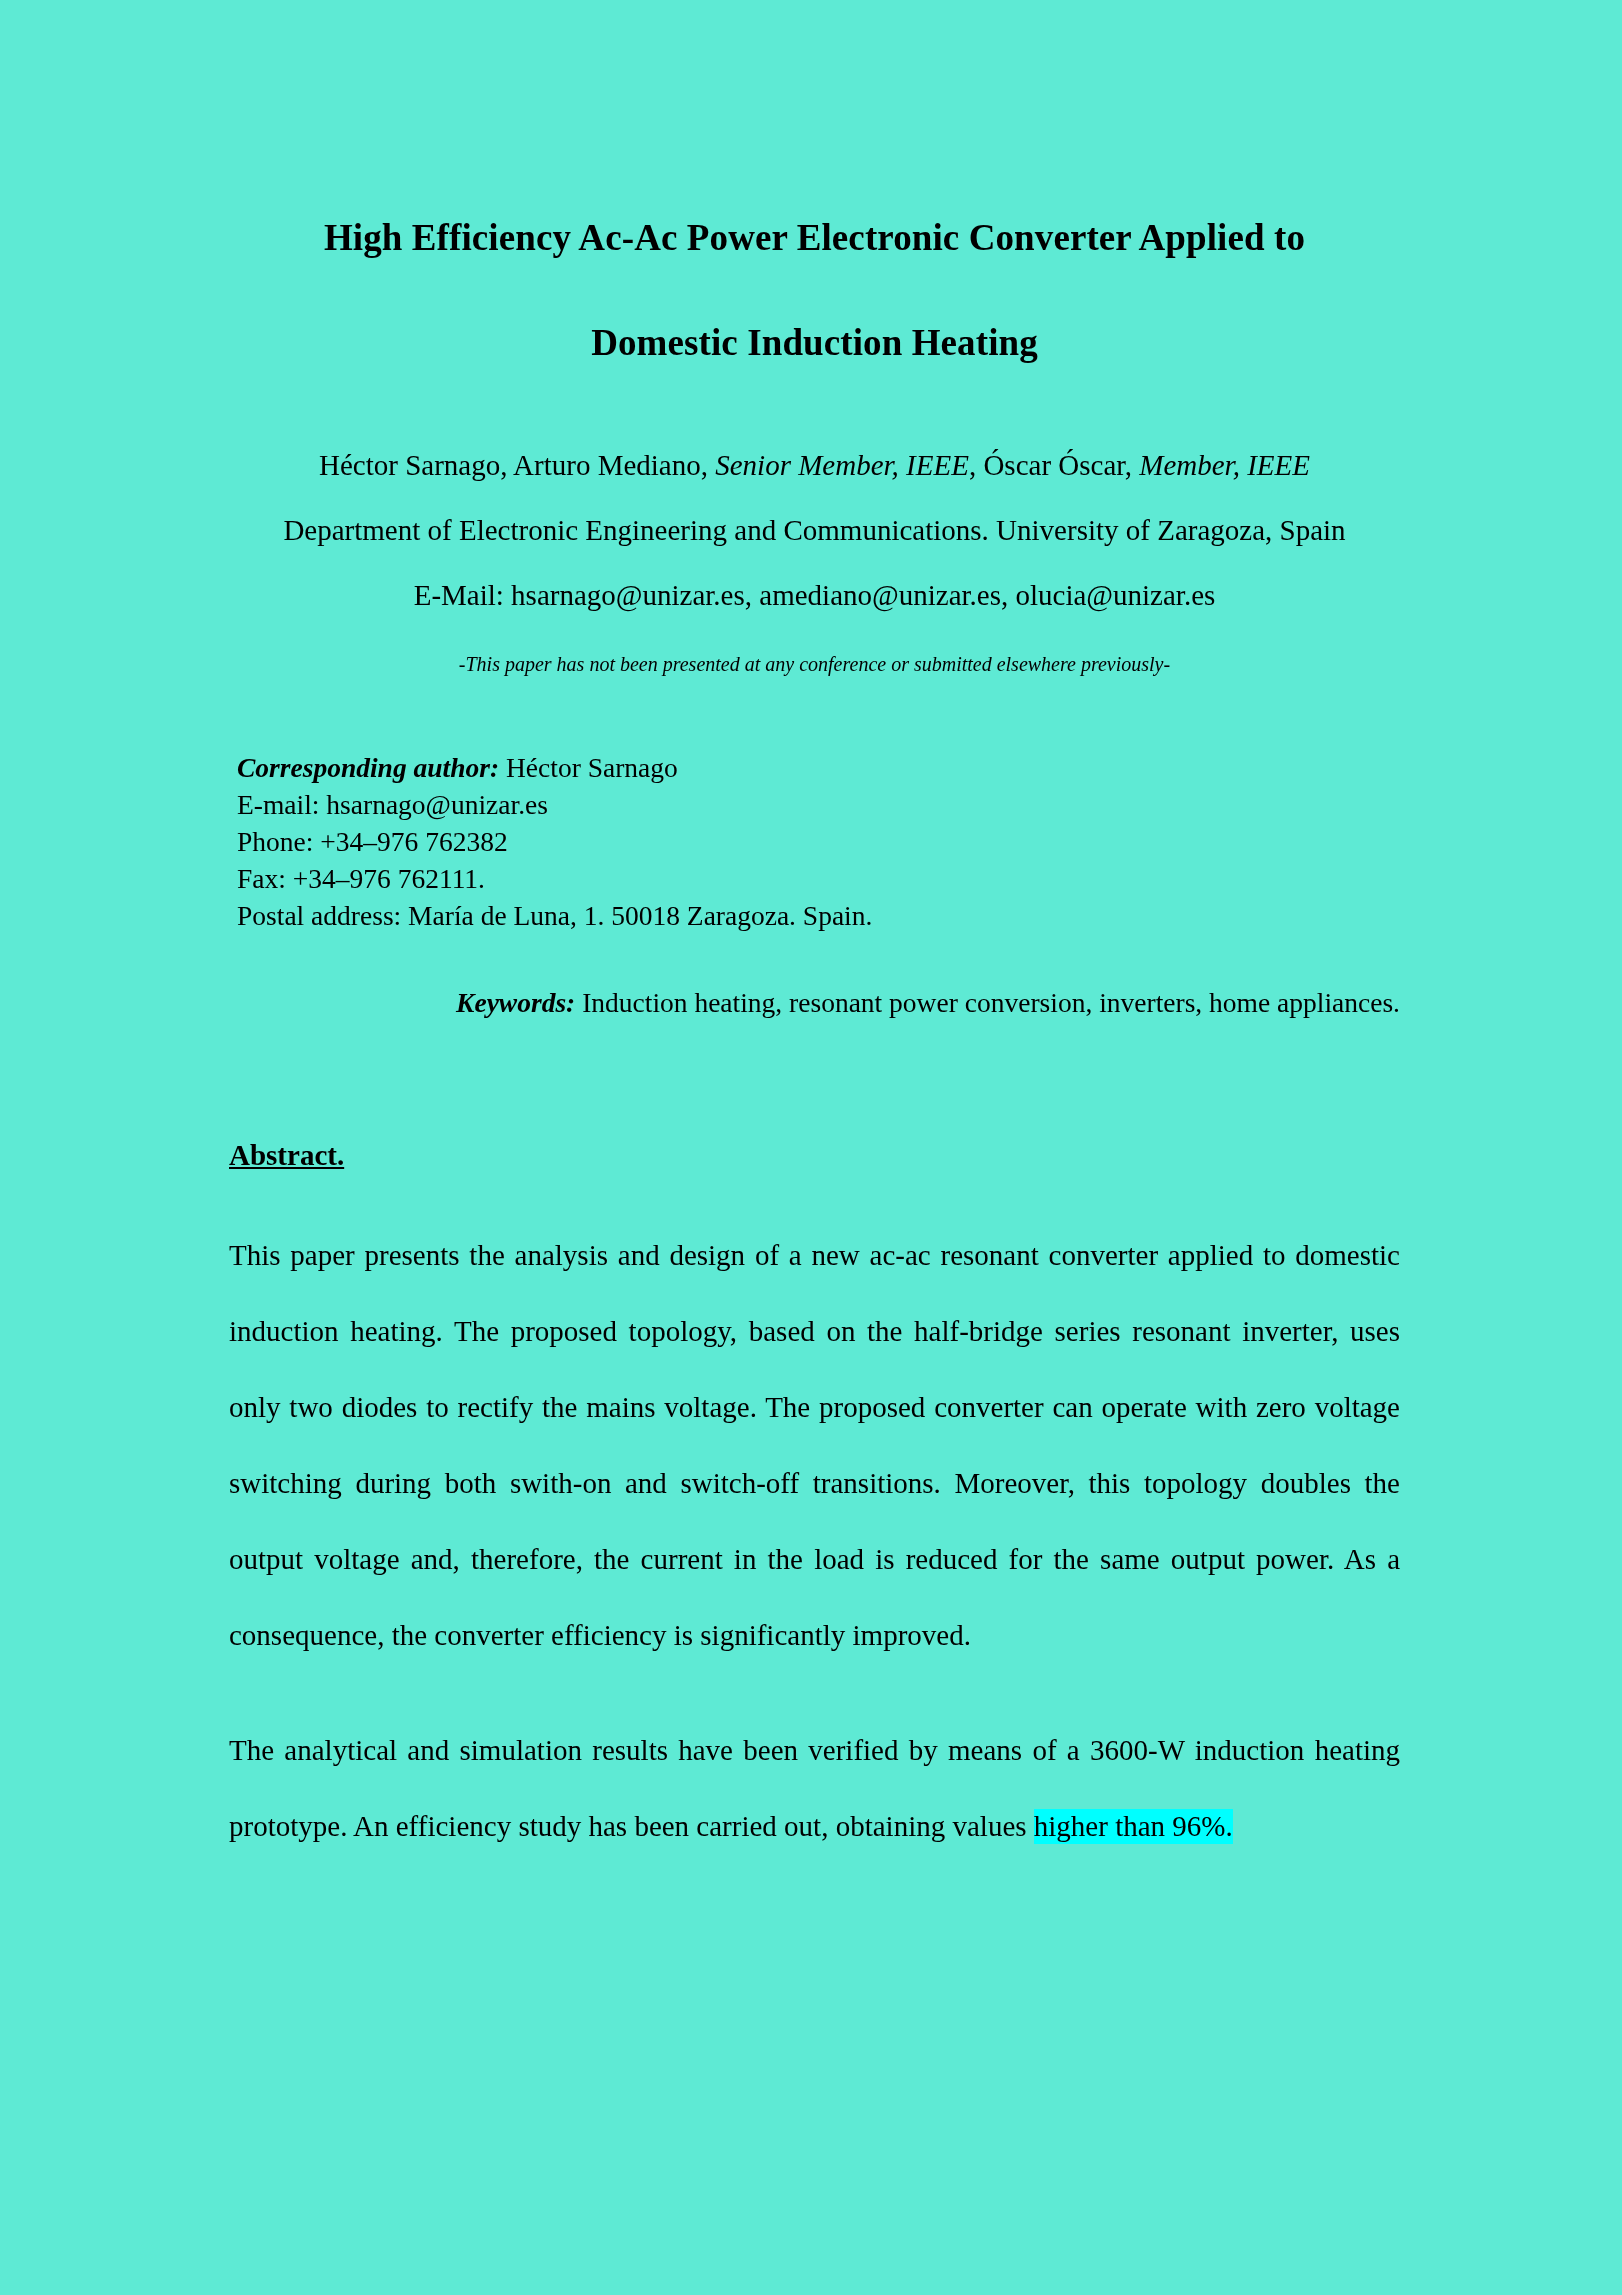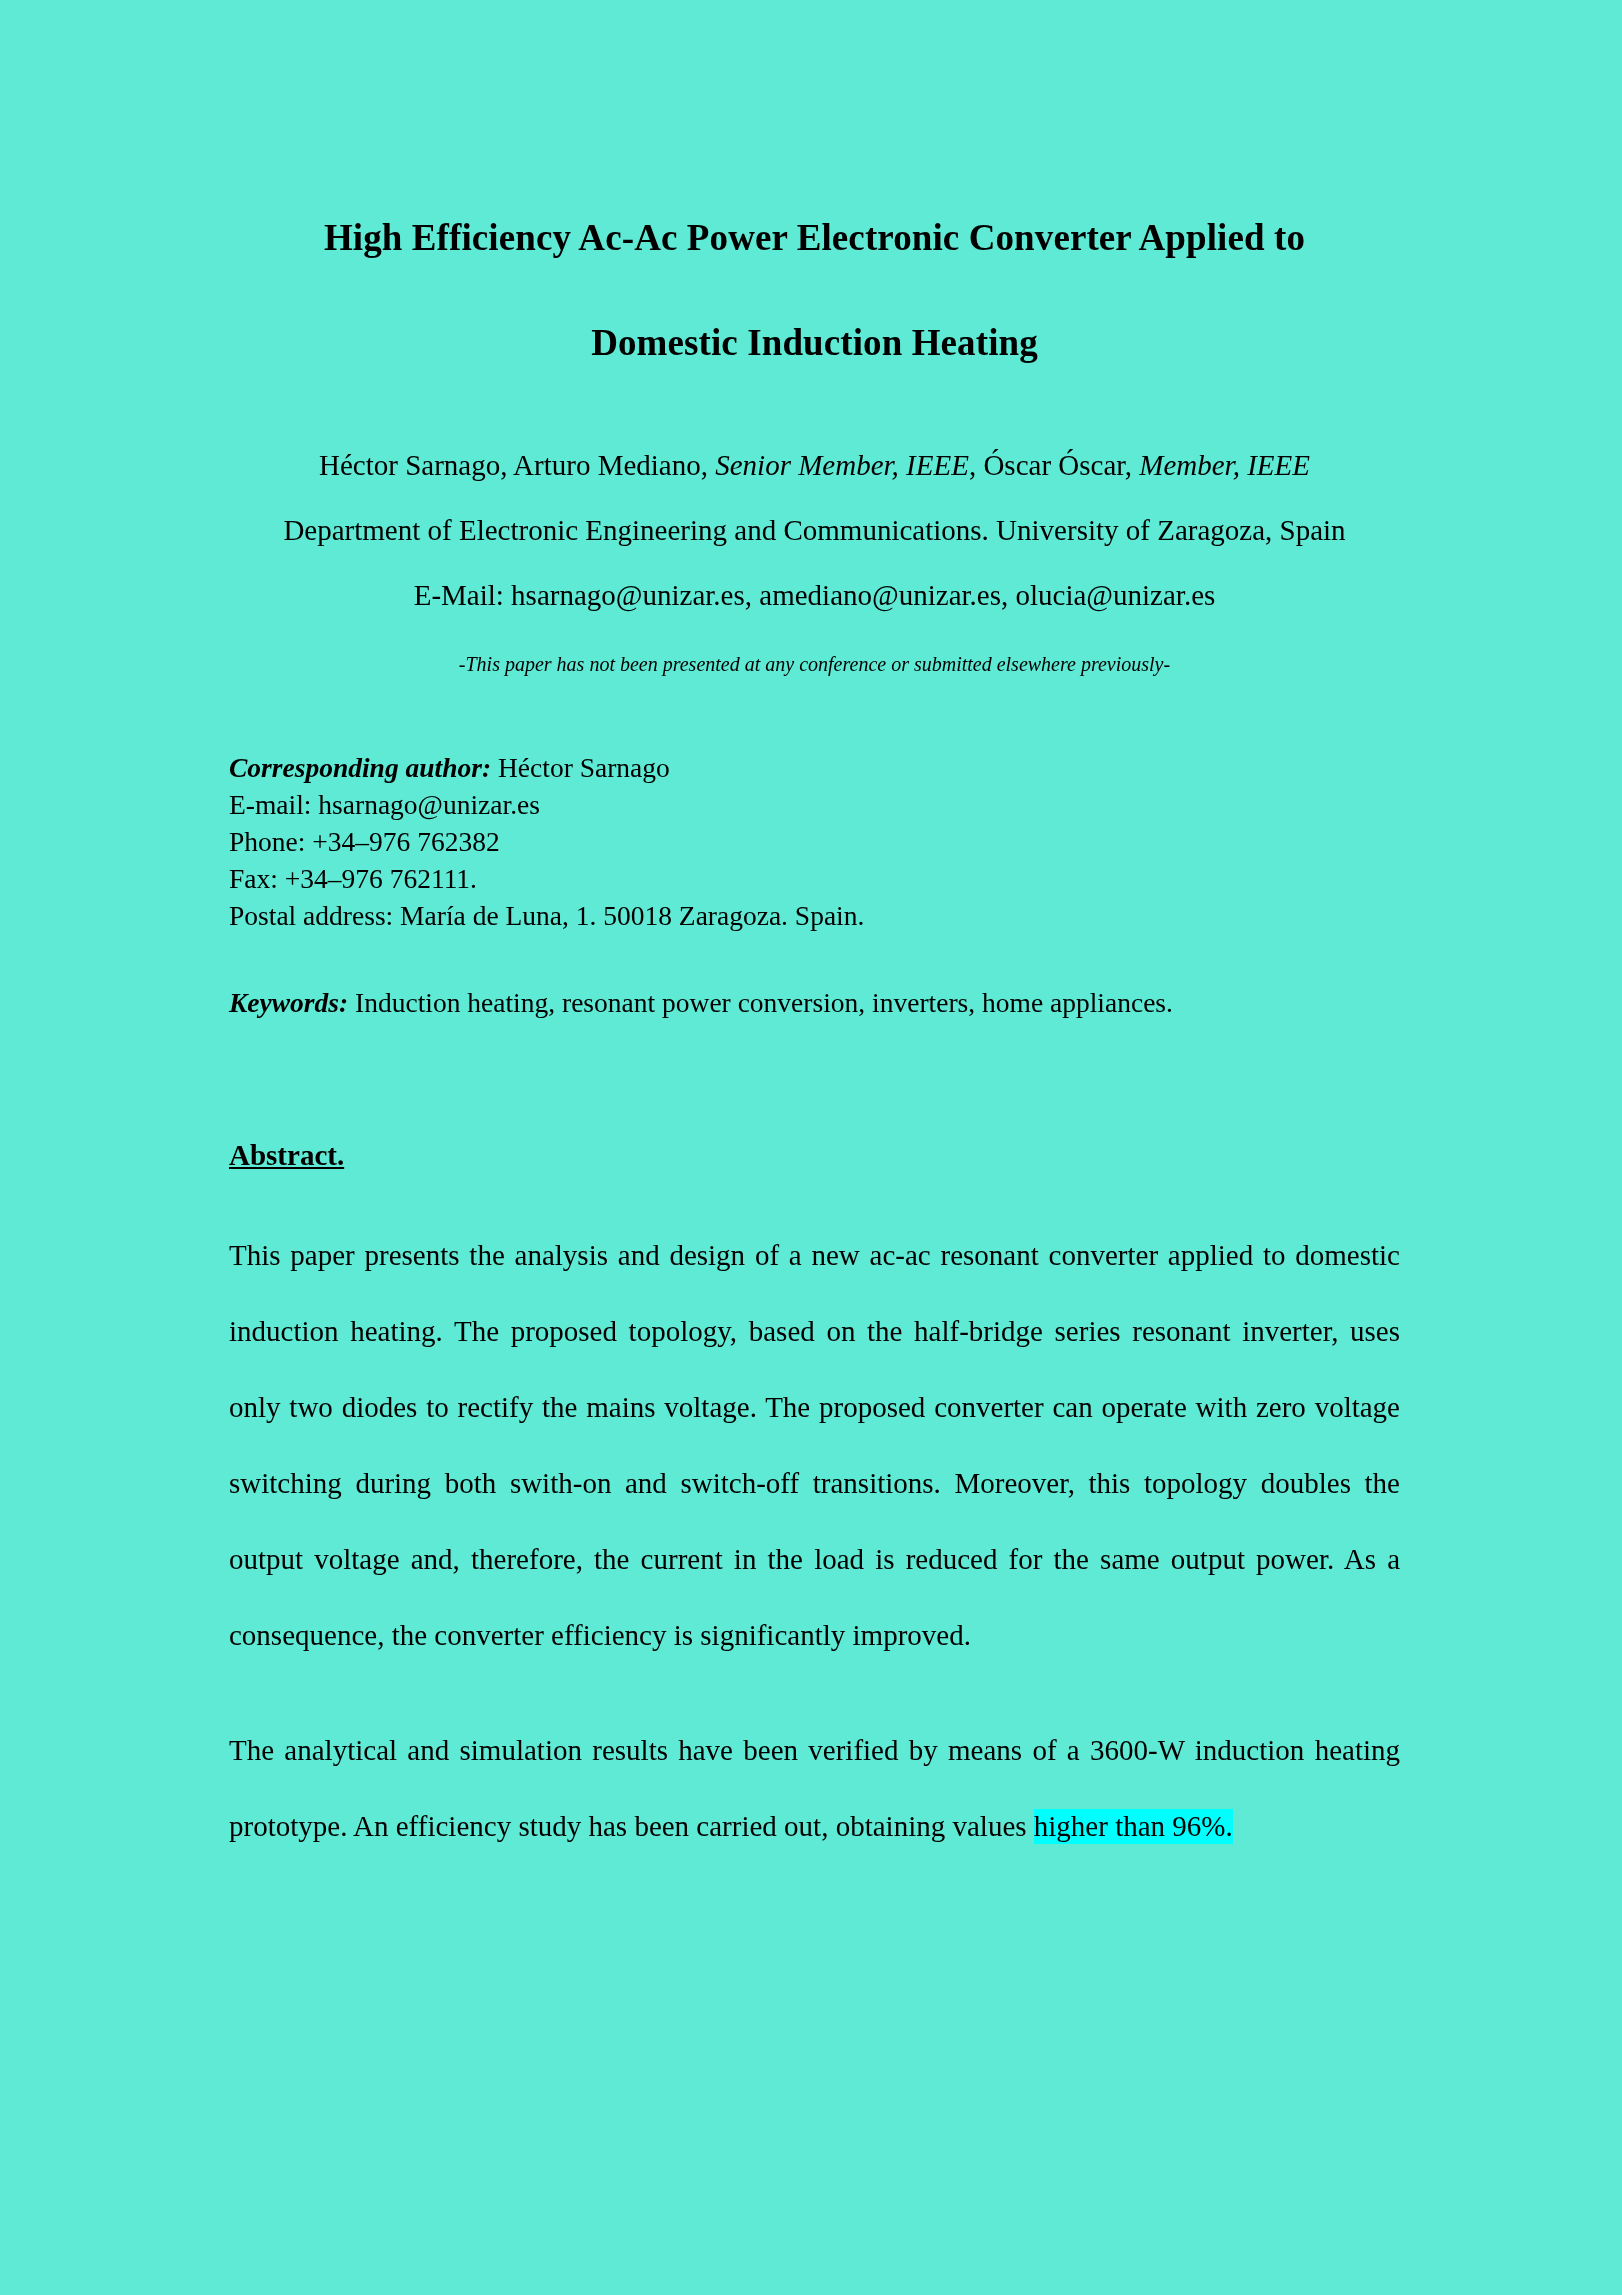--- a/index.html
+++ b/index.html
@@ -56,37 +56,38 @@
     text-align: center;
     font-size: 20px;
     font-style: italic;
     line-height: 65px;
     margin-top: 3.9px;
   }
 
   
   .corr-block {
     margin-top: 52px;
+    margin-left: 8px;
   }
   .corr-line {
     text-align: left;
     font-size: 27.5px;
     line-height: 37px;
   }
   .corr-line .bi {
     font-weight: bold;
     font-style: italic;
   }
 
   
   .keywords-block {
     margin-top: 50px;
   }
   .keywords-line {
-    text-align: left;
+    text-align: right;
     font-size: 27.5px;
     line-height: 37px;
     margin-top: 45px;
   }
   .keywords-line .bi {
     font-weight: bold;
     font-style: italic;
   }
 
   

